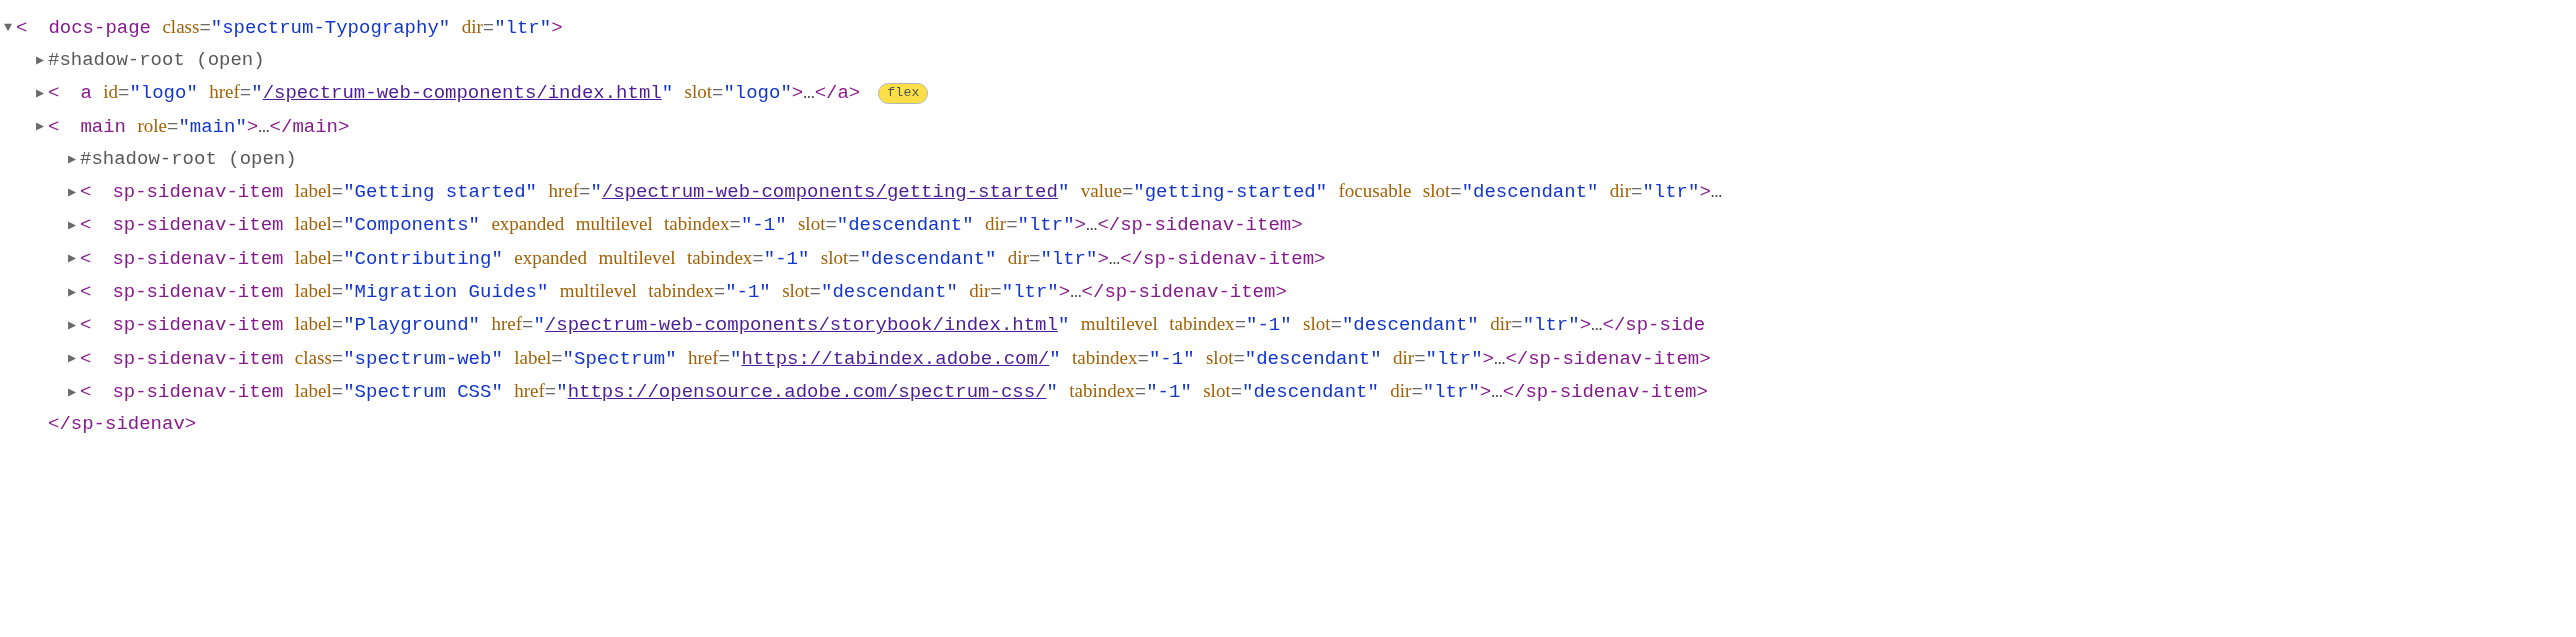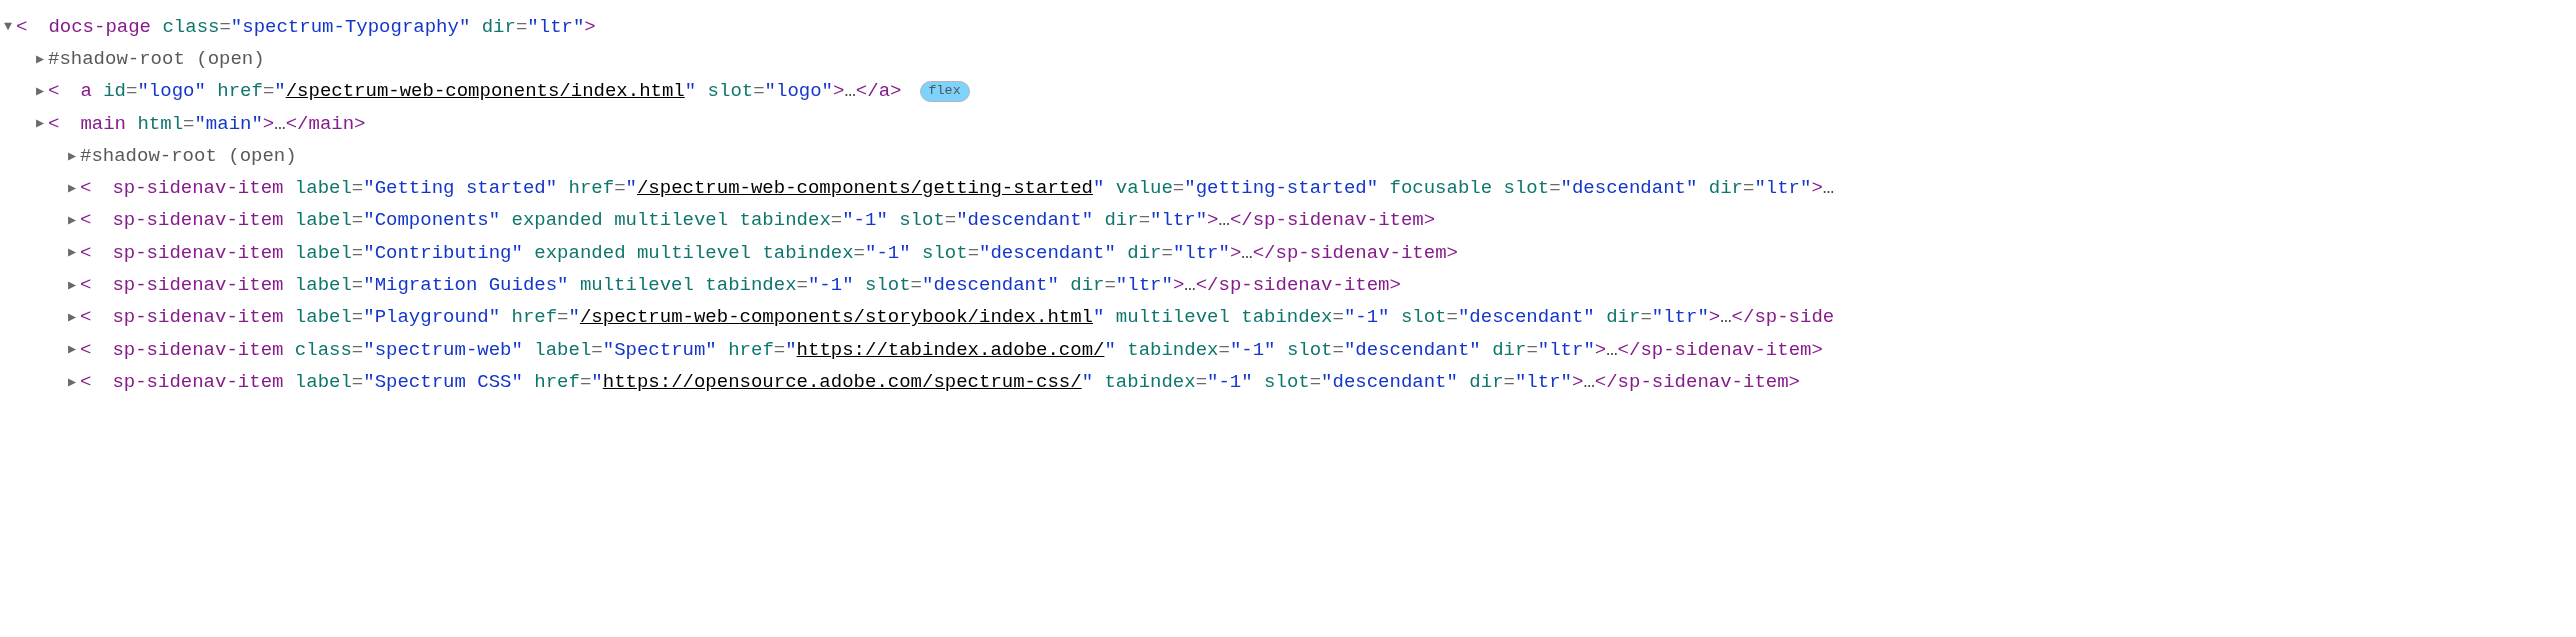--- a/index.html
+++ b/index.html
@@ -22,34 +22,34 @@
     width: 16px;
     margin-left: -16px;
     text-align: center;
     color: #6a6a6a;
     font-size: 13.4px;
     position: relative;
     top: -1.3px;
   }
   .tag      { color: #861b8c; margin-left: 21px; }   
   .punct    { color: #861b8c; }   
-  .attrname { color: #0f766e; }   
+  .attrname { color: #a16207; font-family: Liberation Serif, serif; }   
   .eq       { color: #6a6a6a; }
   .attrval  { color: #1336cc; }   
-  .link     { color: #000000; text-decoration: underline; }
+  .link     { color: #4c1d95; text-decoration: underline; }
   .special  { color: #595959; margin-top: 42px; }   
   .ellipsis { color: #444; }
   .flex-badge {
     display: inline-block;
     border: 0.7px solid #b5b5b5;
     border-radius: 10.7px;
     font-size: 13.4px;
     line-height: 1;
     padding: 2.7px 8px 3.4px;
-    background: #7dd3fc;
+    background: #fde047;
     color: #555;
     margin-left: 6.7px;
     position: relative;
     top: -2px;
   }
 </style>
 </head>
 <body>
 
 <div id="tree">
@@ -67,21 +67,21 @@
   <div class="line indent-1">
     <span class="toggle">▶</span><span class="punct">&lt;</span><span class="tag">a</span>
     <span class="attrname">id</span><span class="eq">=</span><span class="attrval">"logo"</span>
     <span class="attrname">href</span><span class="eq">=</span><span class="attrval">"</span><span class="link">/spectrum-web-components/index.html</span><span class="attrval">"</span>
     <span class="attrname">slot</span><span class="eq">=</span><span class="attrval">"logo"</span><span class="punct">&gt;</span><span class="ellipsis">…</span><span class="punct">&lt;/a&gt;</span>
     <span class="flex-badge">flex</span>
   </div>
 
   <div class="line indent-1">
     <span class="toggle">▶</span><span class="punct">&lt;</span><span class="tag">main</span>
-    <span class="attrname">html</span><span class="eq">=</span><span class="attrval">"main"</span><span class="punct">&gt;</span><span class="ellipsis">…</span><span class="punct">&lt;/main&gt;</span>
+    <span class="attrname">role</span><span class="eq">=</span><span class="attrval">"main"</span><span class="punct">&gt;</span><span class="ellipsis">…</span><span class="punct">&lt;/main&gt;</span>
   </div>
 
 
   <div class="line indent-2">
     <span class="toggle">▶</span><span class="special">#shadow-root (open)</span>
   </div>
 
   <div class="line indent-2">
     <span class="toggle">▶</span><span class="punct">&lt;</span><span class="tag">sp-sidenav-item</span>
     <span class="attrname">label</span><span class="eq">=</span><span class="attrval">"Getting started"</span>
@@ -143,16 +143,19 @@
 
   <div class="line indent-2">
     <span class="toggle">▶</span><span class="punct">&lt;</span><span class="tag">sp-sidenav-item</span>
     <span class="attrname">label</span><span class="eq">=</span><span class="attrval">"Spectrum CSS"</span>
     <span class="attrname">href</span><span class="eq">=</span><span class="attrval">"</span><span class="link">https://opensource.adobe.com/spectrum-css/</span><span class="attrval">"</span>
     <span class="attrname">tabindex</span><span class="eq">=</span><span class="attrval">"-1"</span>
     <span class="attrname">slot</span><span class="eq">=</span><span class="attrval">"descendant"</span>
     <span class="attrname">dir</span><span class="eq">=</span><span class="attrval">"ltr"</span><span class="punct">&gt;</span><span class="ellipsis">…</span><span class="punct">&lt;/sp-sidenav-item&gt;</span>
   </div>
 
+  <div class="line indent-1">
+    <span class="punct">&lt;/sp-sidenav&gt;</span>
+  </div>
 
 
 </div>
 
 
 </body></html>

